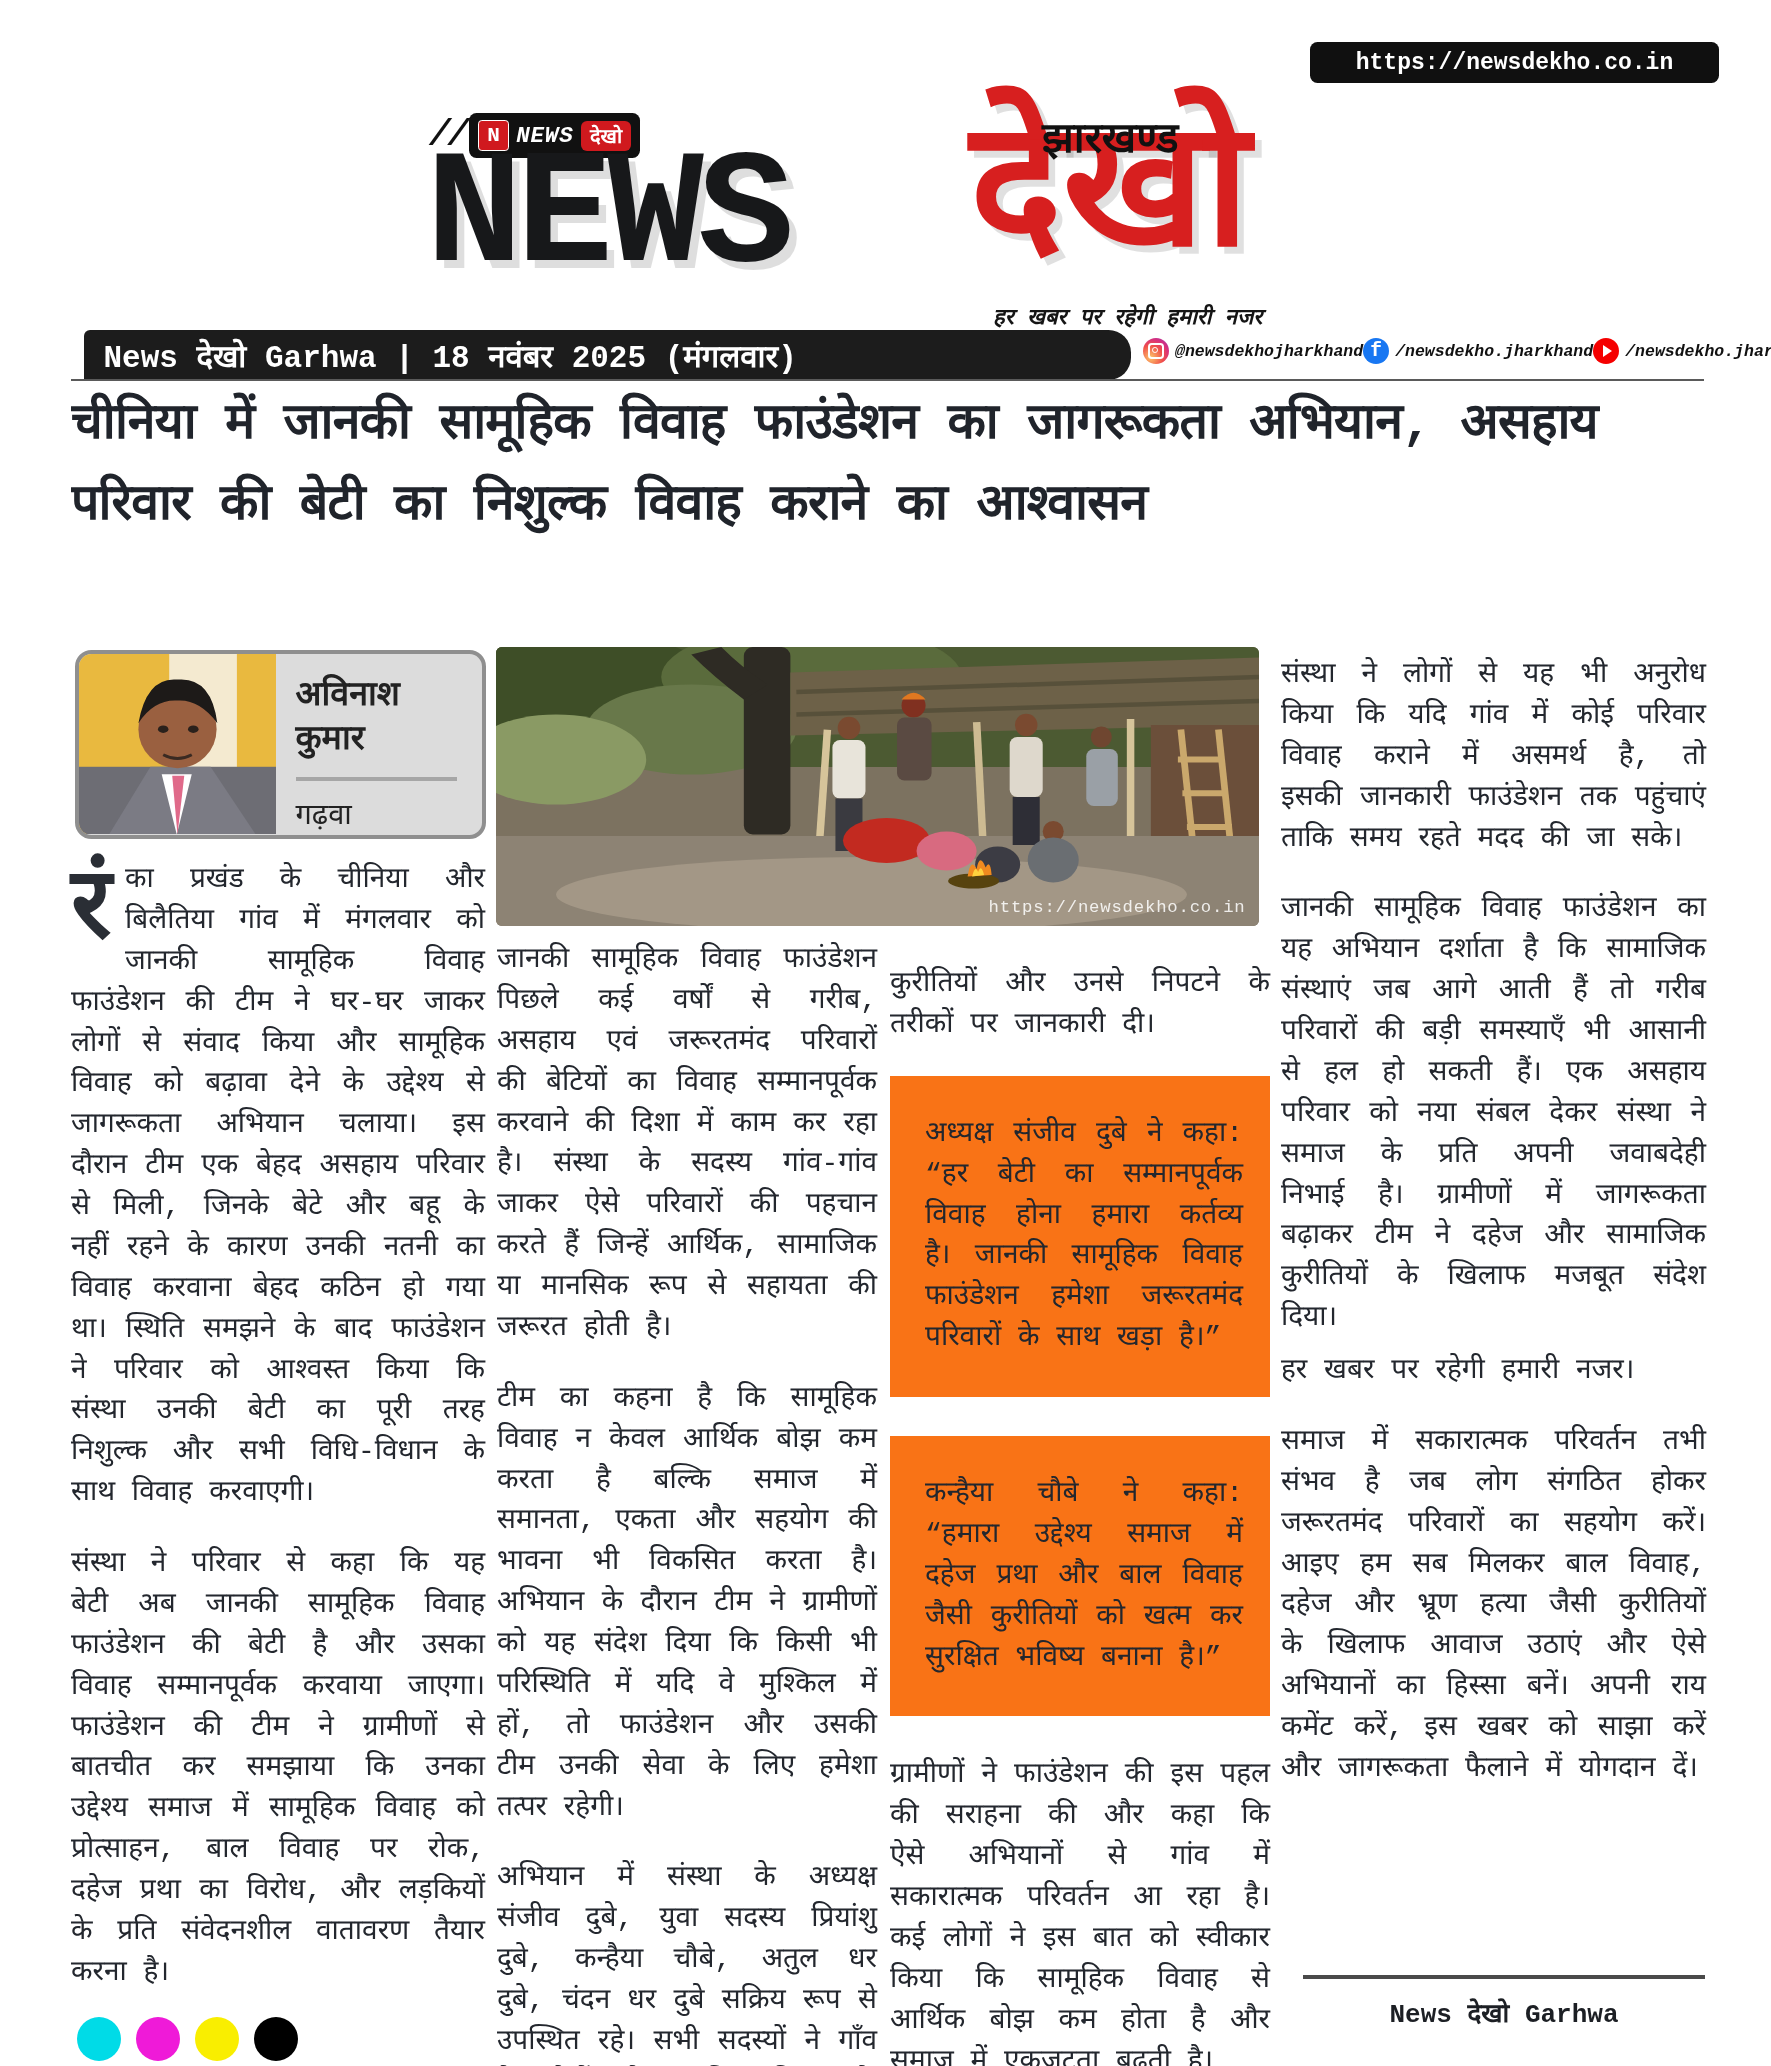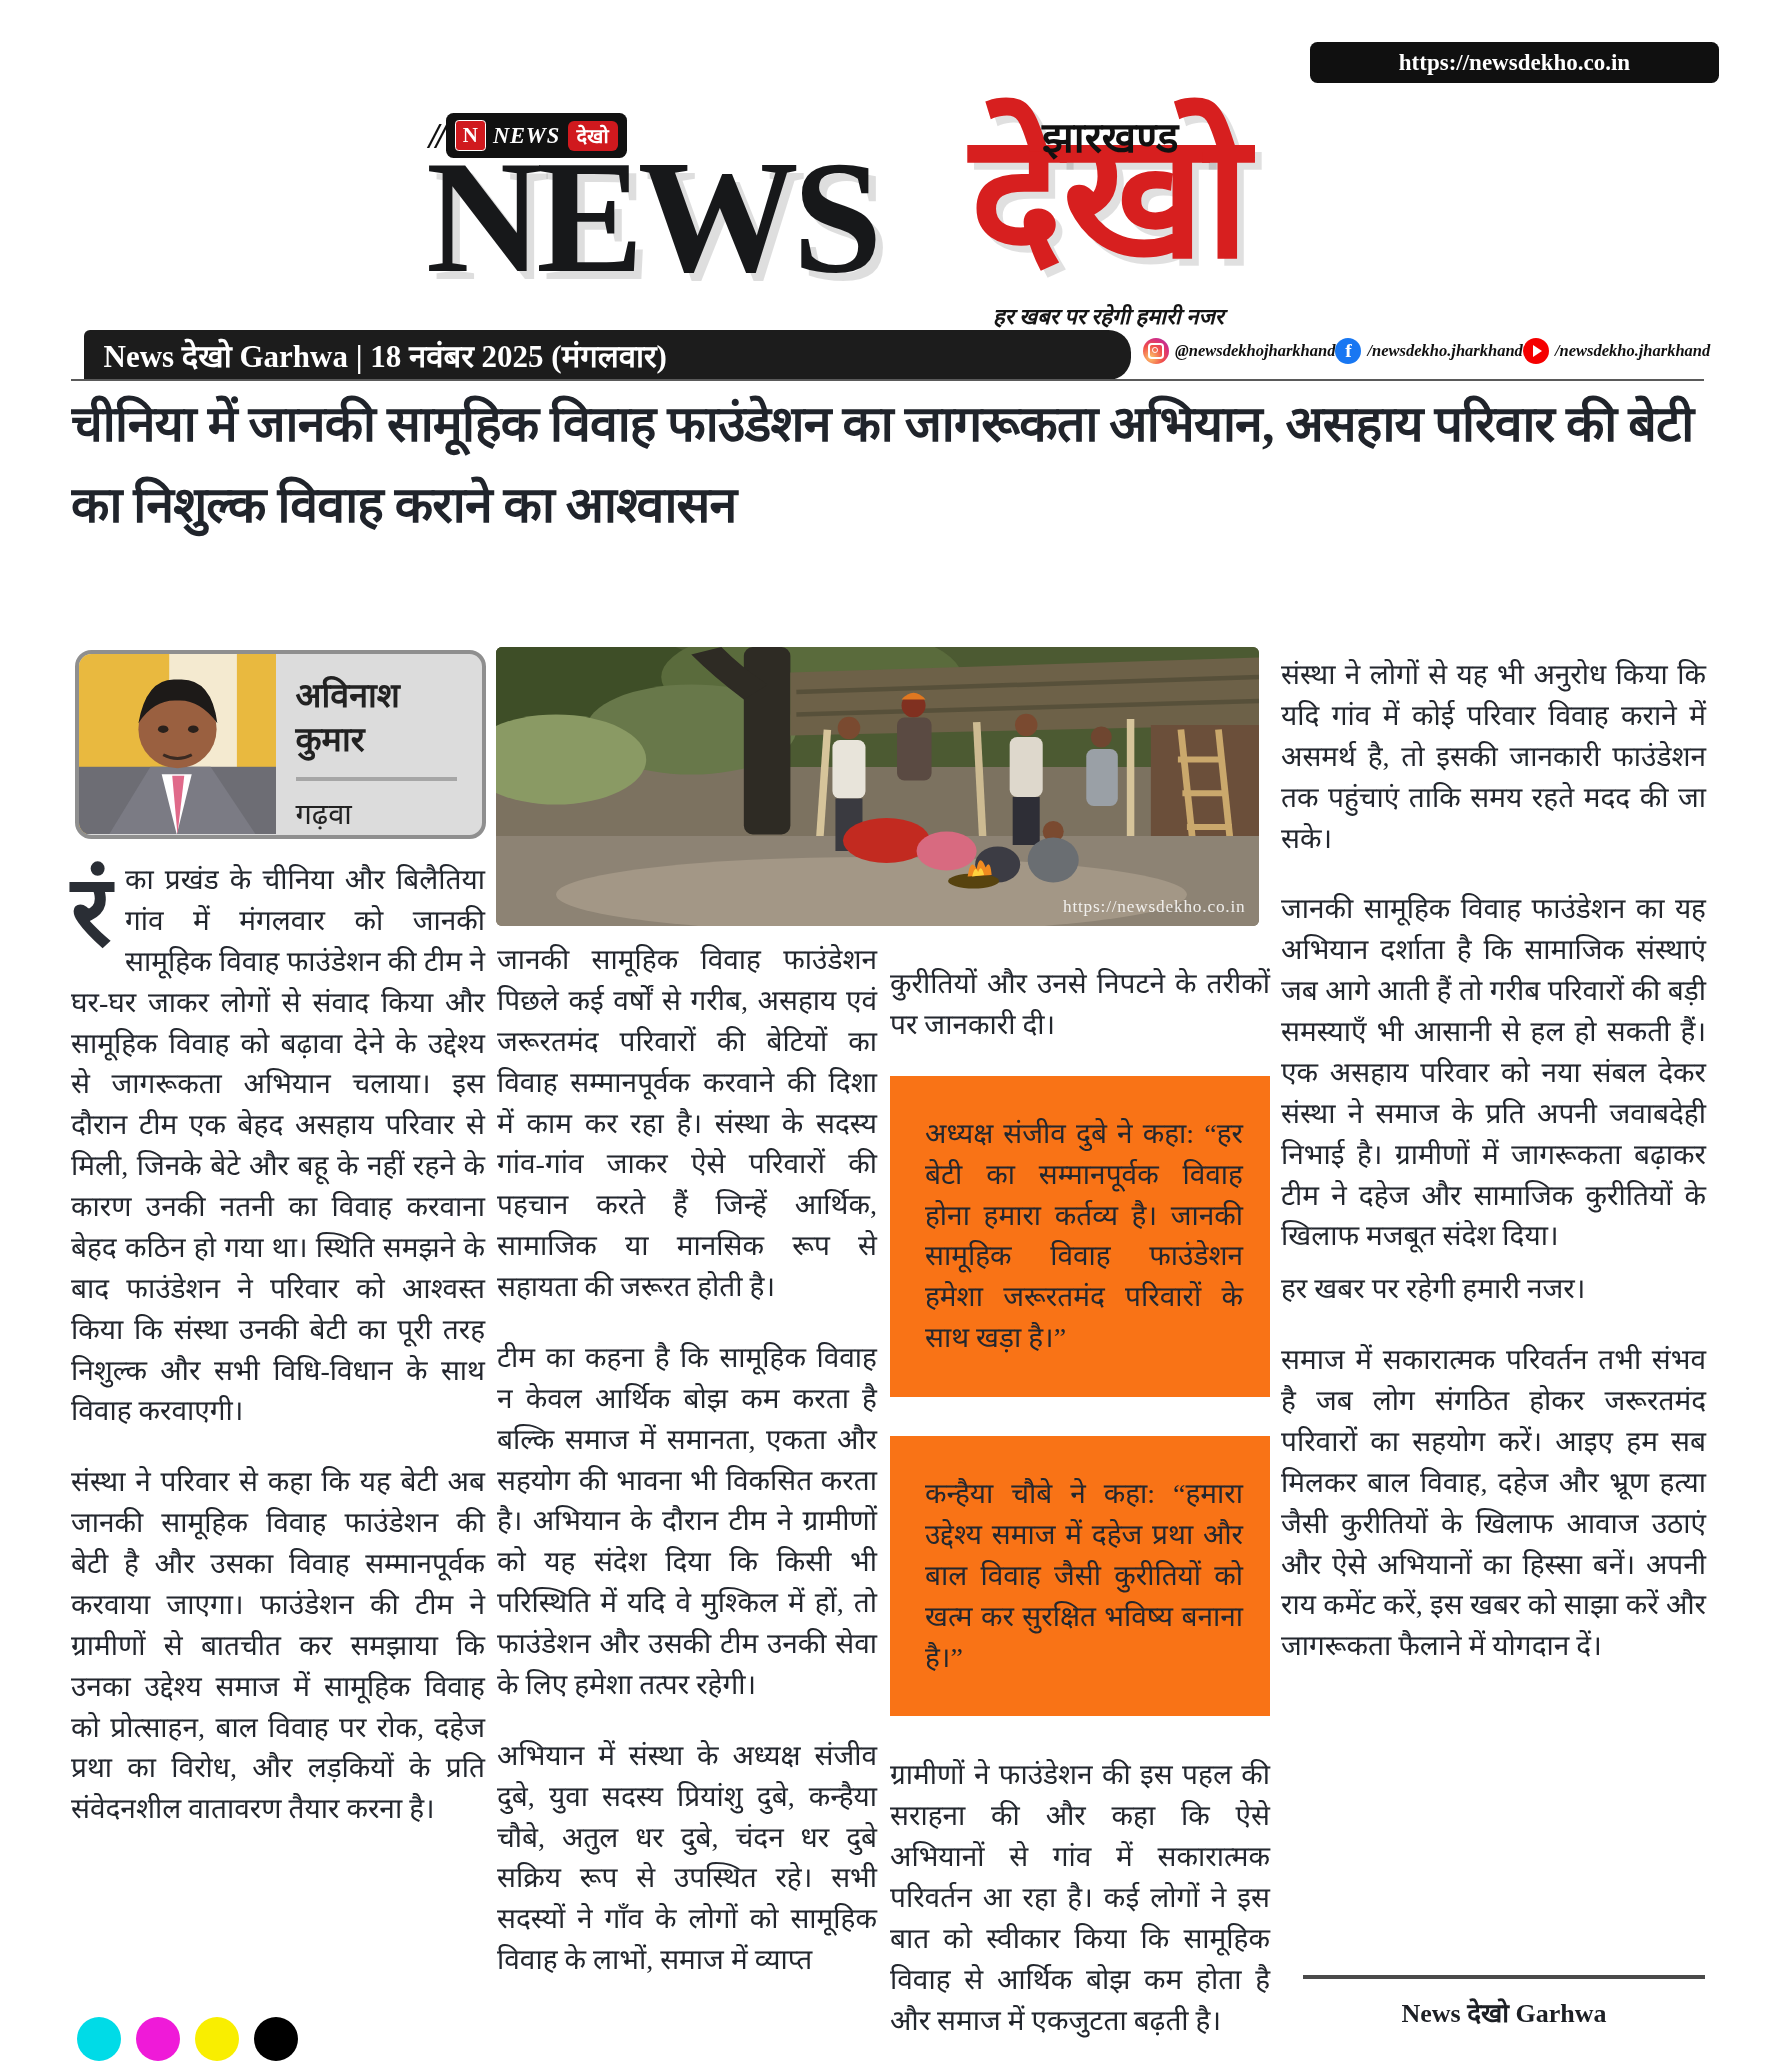--- a/index.html
+++ b/index.html
@@ -1,17 +1,17 @@
 <!DOCTYPE html>
 <html style="font-size:12px"><head>
 <meta charset="utf-8">
 <style>
   html,body{margin:0;padding:0;background:#ffffff;}
   .page{position:relative;width:1772px;height:2066px;background:#ffffff;overflow:hidden;
-        font-family:Liberation Serif, serif;color:#23272e;}
+        font-family:Liberation Mono, monospace;color:#23272e;}
 
   
   .url-badge{position:absolute;left:1310px;top:42px;width:409px;height:41px;background:#101010;
              color:#fff;border-radius:7.5px;display:flex;align-items:center;justify-content:center;
              font-size:23px;font-weight:800;text-decoration:none;}
   .logo-badge{position:absolute;left:429px;top:113px;display:flex;align-items:center;height:45px;}
   .logo-slashes{font-size:36px;font-weight:900;font-style:italic;color:#111;margin-right:3px;letter-spacing:-3px;}
   .badge-black{background:#111;border-radius:7.5px;padding:4.5px 9px;display:flex;gap:7.5px;align-items:center;height:36px;}
   .badge-n{background:#d0191e;border:1.5px solid #fff;border-radius:3.8px;width:28.5px;height:28.5px;display:flex;
            align-items:center;justify-content:center;color:#fff;font-weight:900;font-size:21px;}

